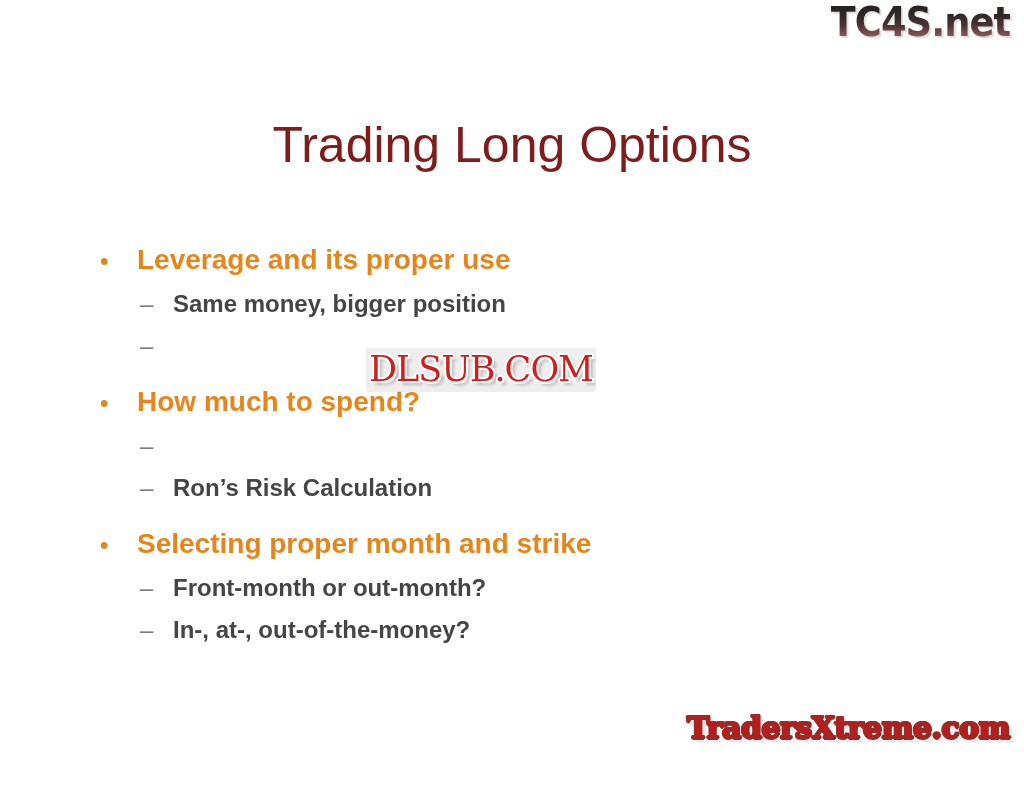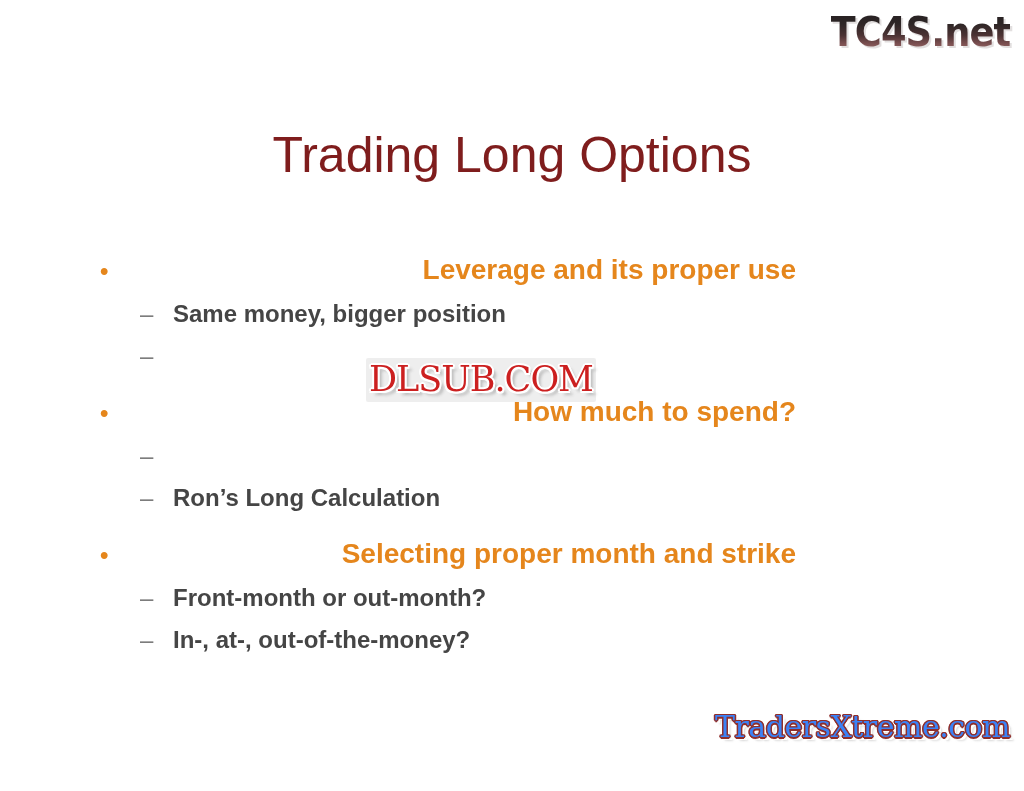--- a/index.html
+++ b/index.html
@@ -9,21 +9,20 @@
   }
   body {
     font-family: "Liberation Sans", sans-serif;
   }
   #slide {
     position: relative;
     width: 1024px;
     height: 752px;
     background: #ffffff;
     overflow: hidden;
-    margin-top: 10px;
   }
 
   
   #brand-logo {
     position: absolute;
     top: 2px;
     right: 14px;
     font-family: "DejaVu Sans", sans-serif;
     font-weight: bold;
     font-size: 40px;
@@ -97,21 +96,21 @@
   .lvl1 .marker {
     flex: 0 0 auto;
     width: 41px;
     color: #e5861c;
     font-size: 24px;
     line-height: 1;
     text-align: left;
     padding-left: 4px;
     box-sizing: border-box;
   }
-  .lvl1 .txt { flex: 1 1 auto; text-align: right; }
+  .lvl1 .txt { flex: 1 1 auto; }
 
   .lvl2 {
     position: relative;
     display: flex;
     align-items: baseline;
     color: #454545;
     font-weight: bold;
     font-size: 24px;
     line-height: 1.0;
     margin-top: 18px;
@@ -158,27 +157,27 @@
        1.5px -1.5px 0 #ffffff,
       -1.5px -1.5px 0 #ffffff,
        4px 4px 3px rgba(120,120,120,0.45);
     border-radius: 2px;
   }
 
   
   #footer-logo {
     position: absolute;
     right: 14px;
-    bottom: 19px;
+    bottom: 8px;
     font-family: "DejaVu Serif", serif;
-    font-weight: normal;
+    font-weight: bold;
     font-size: 30px;
     line-height: 1.1;
     letter-spacing: -0.5px;
-    color: #3b82f6;
+    color: #b91c1c;
     white-space: nowrap;
     text-shadow:
        1.5px 0 0 #8f2f2c,
       -1.5px 0 0 #8f2f2c,
        0 1.5px 0 #8f2f2c,
        0 -1.5px 0 #8f2f2c,
        1px 1px 0 #8f2f2c,
       -1px 1px 0 #8f2f2c,
        1px -1px 0 #8f2f2c,
       -1px -1px 0 #8f2f2c,
@@ -215,21 +214,21 @@
     <div class="grp">
       <div class="lvl1">
         <span class="marker">•</span>
         <span class="txt">How much to spend?</span>
       </div>
       <div class="lvl2">
         <span class="marker">–</span>
       </div>
       <div class="lvl2">
         <span class="marker">–</span>
-        <span class="txt">Ron’s Long Calculation</span>
+        <span class="txt">Ron’s Risk Calculation</span>
       </div>
     </div>
 
     <div class="grp">
       <div class="lvl1">
         <span class="marker">•</span>
         <span class="txt">Selecting proper month and strike</span>
       </div>
       <div class="lvl2">
         <span class="marker">–</span>

